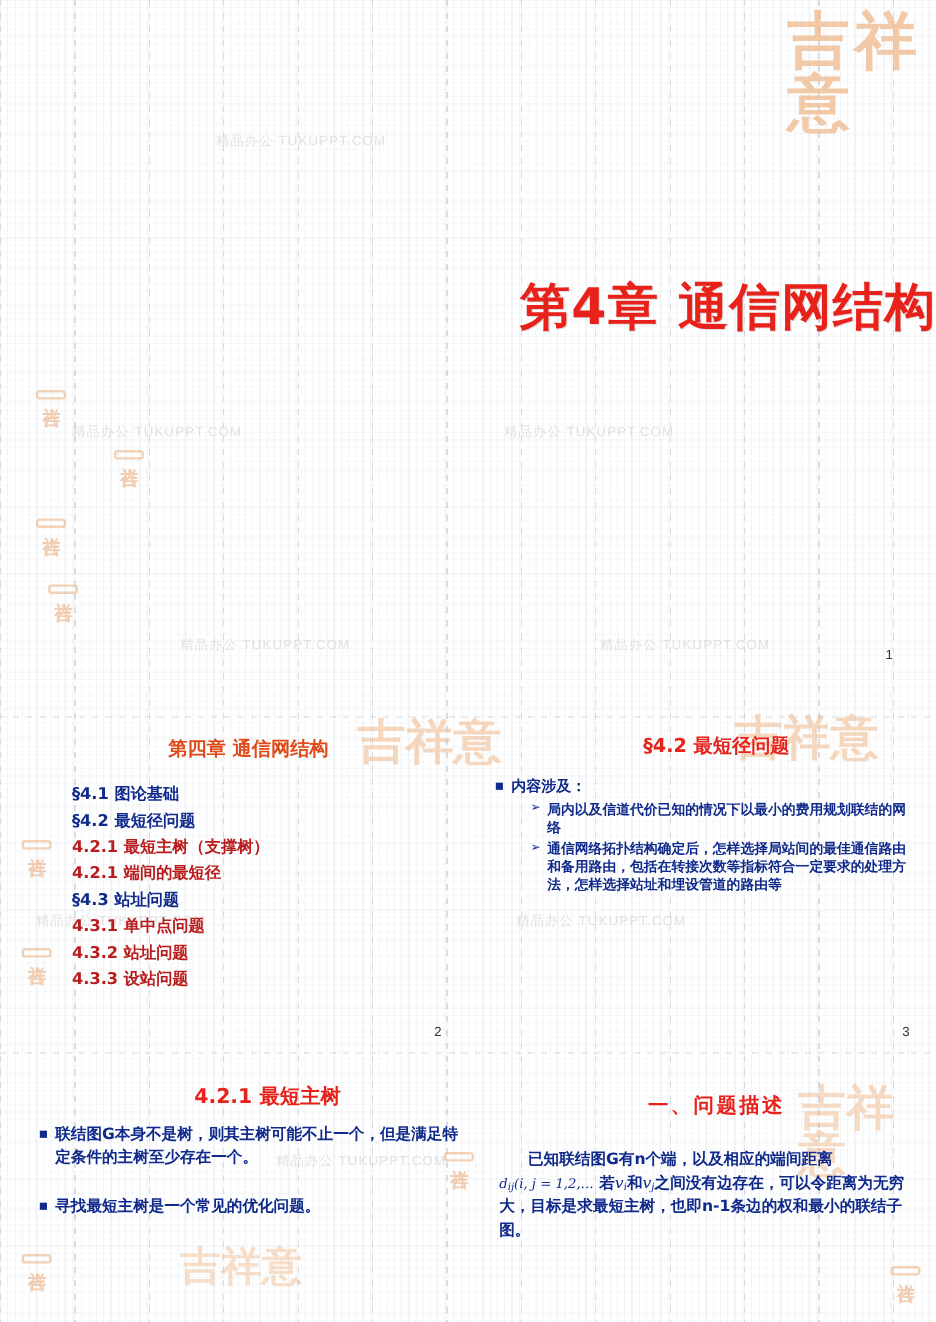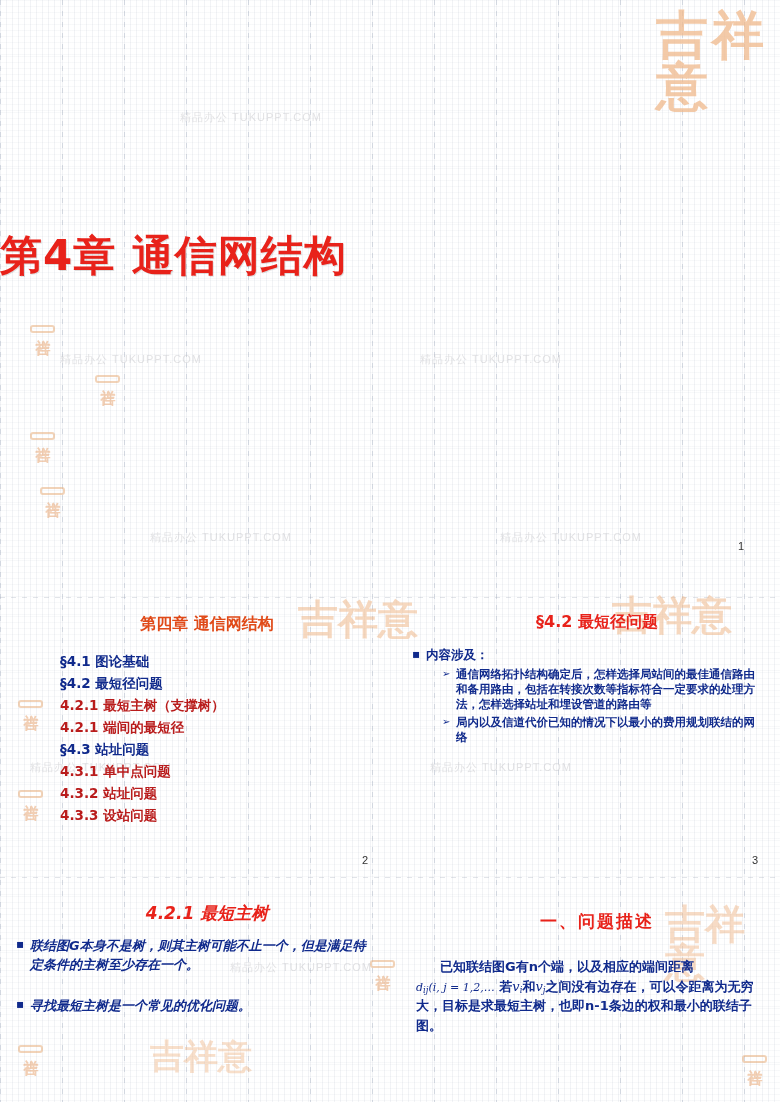--- a/index.html
+++ b/index.html
@@ -71,21 +71,21 @@
     opacity:.75;
     font-family:"DejaVu Serif","Liberation Serif",serif;
     font-weight:700;
     line-height:.95;
   }
 
   
   .main-title{
     position:absolute;
     left:0;right:0;top:228px;
-    text-align:left;
+    text-align:right;
     color:#e8221a;
     font-size:42px;
     font-weight:bold;
     font-family:"DejaVu Sans","Liberation Sans",sans-serif;
     letter-spacing:1px;
     text-shadow:1px 1px 0 rgba(0,0,0,.12);
   }
 
   .page-num{
     position:absolute;
@@ -142,21 +142,21 @@
     line-height:1.3;
     margin-bottom:3px;
   }
   .sub-list>li:before{
     content:"➢";
     position:absolute;left:0;top:0;
     color:#102a8c;font-size:10px;
   }
 
   
-  #slide4{left:0;top:880px;width:390px;height:222px;font-style:italic;}
+  #slide4{left:16px;top:880px;width:390px;height:222px;}
   #slide4 .pane-title{font-size:17px;margin-top:22px;}
   #slide4 .body{margin:12px 14px 0 16px;}
   #slide4 .body p{
     position:relative;
     padding-left:14px;
     font-size:13px;font-weight:bold;color:#102a8c;
     line-height:1.45;margin:0 0 22px 0;
   }
   #slide4 .body p:before{
     content:"▪";position:absolute;left:0;top:-1px;color:#102a8c;font-size:12px;
@@ -224,22 +224,22 @@
   </ul>
   <div class="page-num" style="right:22px;bottom:14px;">2</div>
 </div>
 
 <div class="pane" id="slide3">
   <div class="pane-title">§4.2 最短径问题</div>
   <ul class="b-list">
     <li>
       <span>内容涉及：</span>
       <ul class="sub-list">
+        <li>局内以及信道代价已知的情况下以最小的费用规划联结的网络</li>
         <li>通信网络拓扑结构确定后，怎样选择局站间的最佳通信路由和备用路由，包括在转接次数等指标符合一定要求的处理方法，怎样选择站址和埋设管道的路由等</li>
-        <li>局内以及信道代价已知的情况下以最小的费用规划联结的网络</li>
       </ul>
     </li>
   </ul>
   <div class="page-num" style="right:22px;bottom:14px;">3</div>
 </div>
 
 <div class="pane" id="slide4">
   <div class="pane-title">4.2.1 最短主树</div>
   <div class="body">
     <p>联结图G本身不是树，则其主树可能不止一个，但是满足特定条件的主树至少存在一个。</p>

